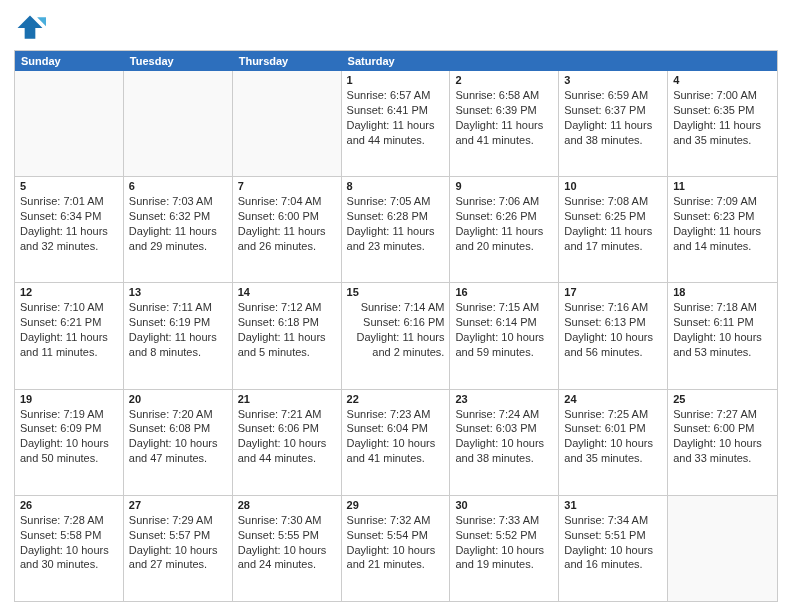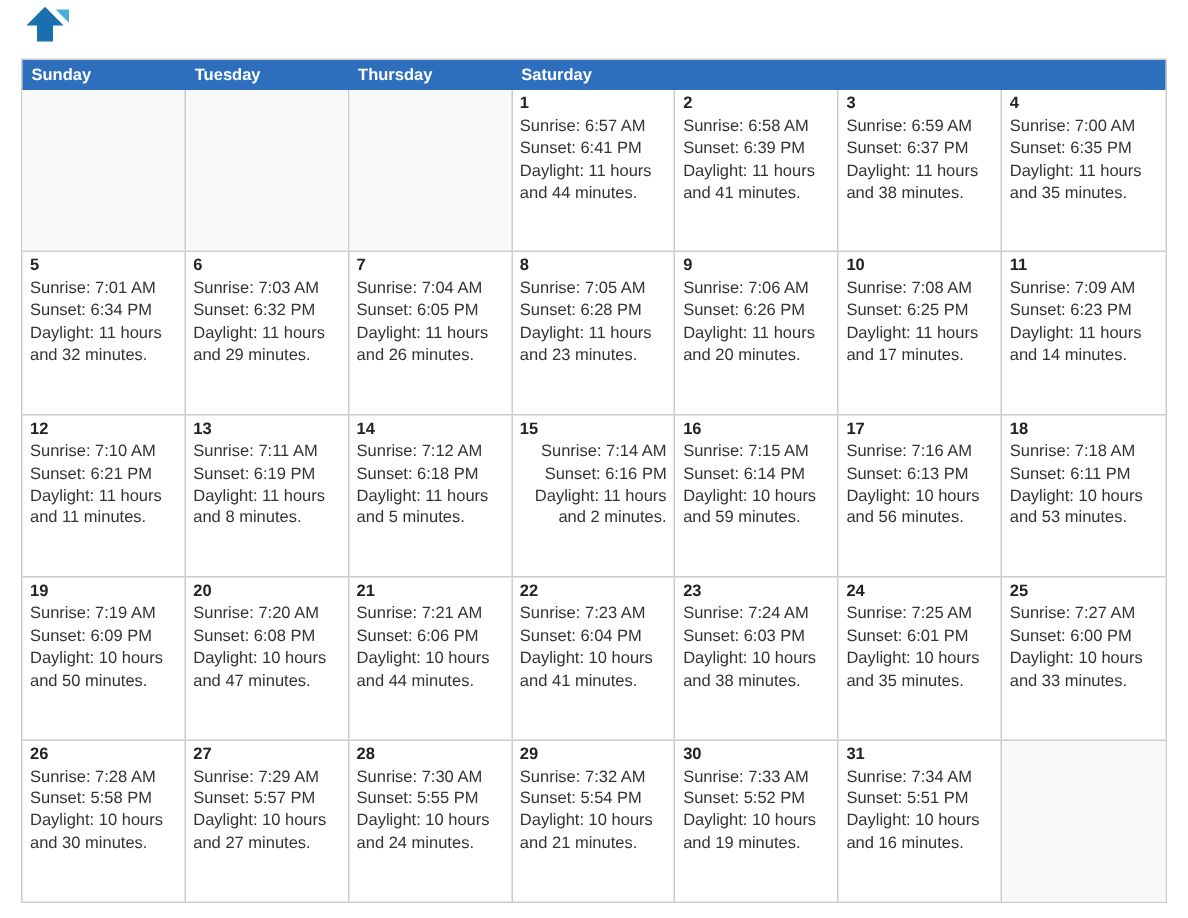--- a/index.html
+++ b/index.html
@@ -6,21 +6,21 @@
     body {
       font-family: Arial, sans-serif;
       background: #fff;
       width: 792px;
       height: 612px;
       overflow: hidden;
     }
     .page {
       width: 792px;
       height: 612px;
-      padding: 1px 14px 10px 14px;
+      padding: 12px 14px 10px 14px;
       display: flex;
       flex-direction: column;
     }
     .header {
       display: flex;
       align-items: flex-start;
       justify-content: space-between;
       margin-bottom: 6px;
     }
     .logo {
@@ -192,21 +192,21 @@
           <div class="cal-cell">
             <div class="day-num">6</div>
             <div class="day-info" style="white-space: pre-line;">Sunrise: 7:03 AM
 Sunset: 6:32 PM
 Daylight: 11 hours
 and 29 minutes.</div>
           </div>
           <div class="cal-cell">
             <div class="day-num">7</div>
             <div class="day-info" style="white-space: pre-line;">Sunrise: 7:04 AM
-Sunset: 6:05 PM
+Sunset: 6:00 PM
 Daylight: 11 hours
 and 26 minutes.</div>
           </div>
           <div class="cal-cell">
             <div class="day-num">8</div>
             <div class="day-info" style="white-space: pre-line;">Sunrise: 7:05 AM
 Sunset: 6:28 PM
 Daylight: 11 hours
 and 23 minutes.</div>
           </div>

